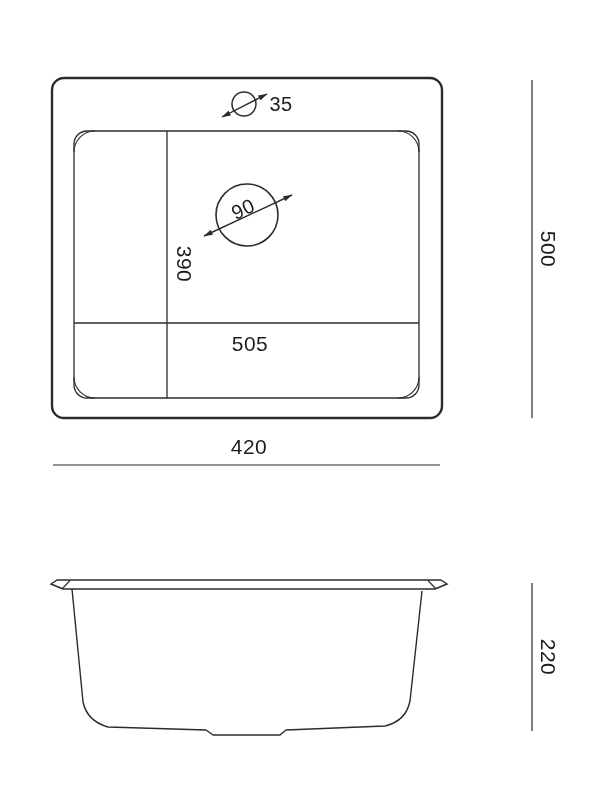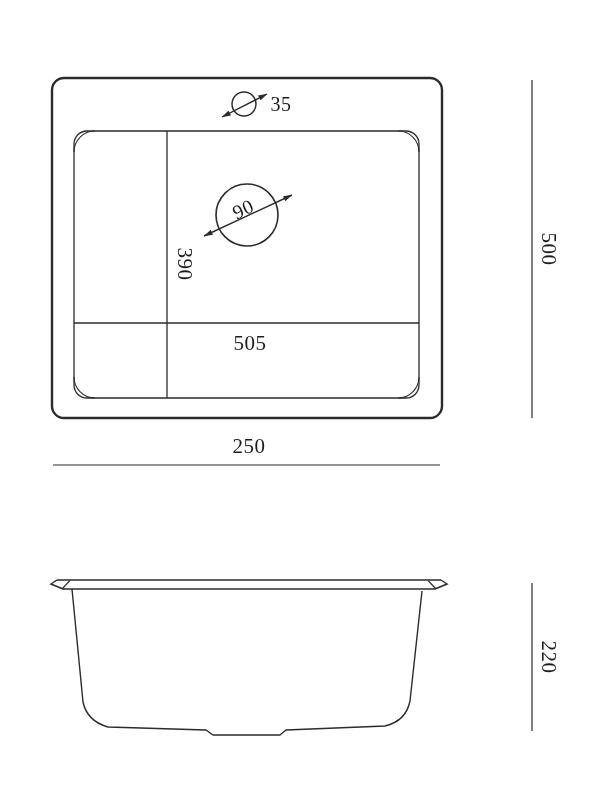--- a/index.html
+++ b/index.html
@@ -6,21 +6,21 @@
     margin: 0;
     padding: 0;
     background: #ffffff;
   }
   .canvas {
     position: relative;
     width: 605px;
     height: 800px;
     background: #ffffff;
     overflow: hidden;
-    font-family: Liberation Serif, serif;
+    font-family: Liberation Sans, sans-serif;
   }
   .linework {
     position: absolute;
     left: 0;
     top: 0;
     width: 605px;
     height: 800px;
   }
   .dim {
     position: absolute;
@@ -104,17 +104,17 @@
   <div class="dim small" style="left:281px; top:104px;">35</div>
 
   <div class="dim small rot-drain" style="left:243px; top:209px;">90</div>
 
   <div class="dim rot90" style="left:184px; top:264px;">390</div>
 
   <div class="dim" style="left:250px; top:302px;margin-top:41px;">505</div>
 
   <div class="dim rot90" style="left:548px; top:249px;">500</div>
 
-  <div class="dim" style="left:249px; top:446px;">250</div>
+  <div class="dim" style="left:249px; top:446px;">420</div>
 
   <div class="dim rot90" style="left:548px; top:657px;">220</div>
 
 </div>
 
 </body></html>

